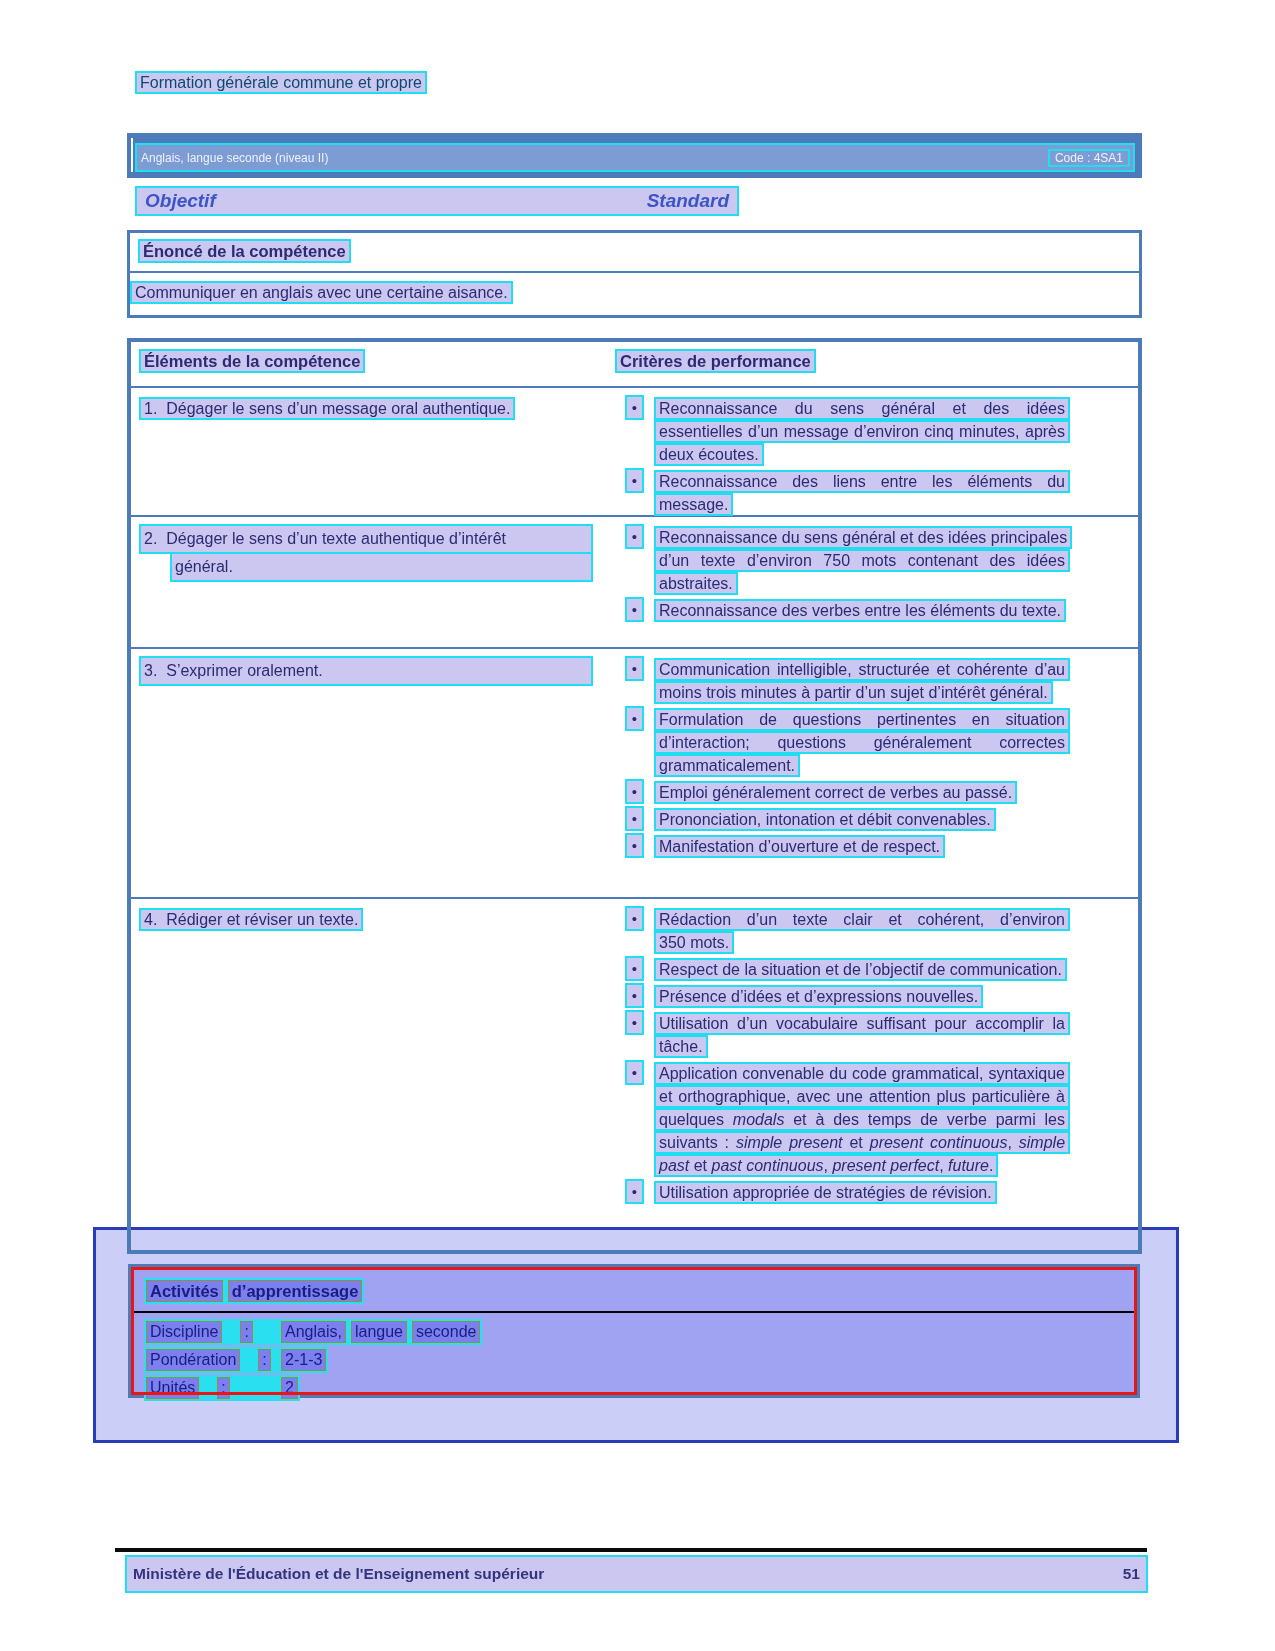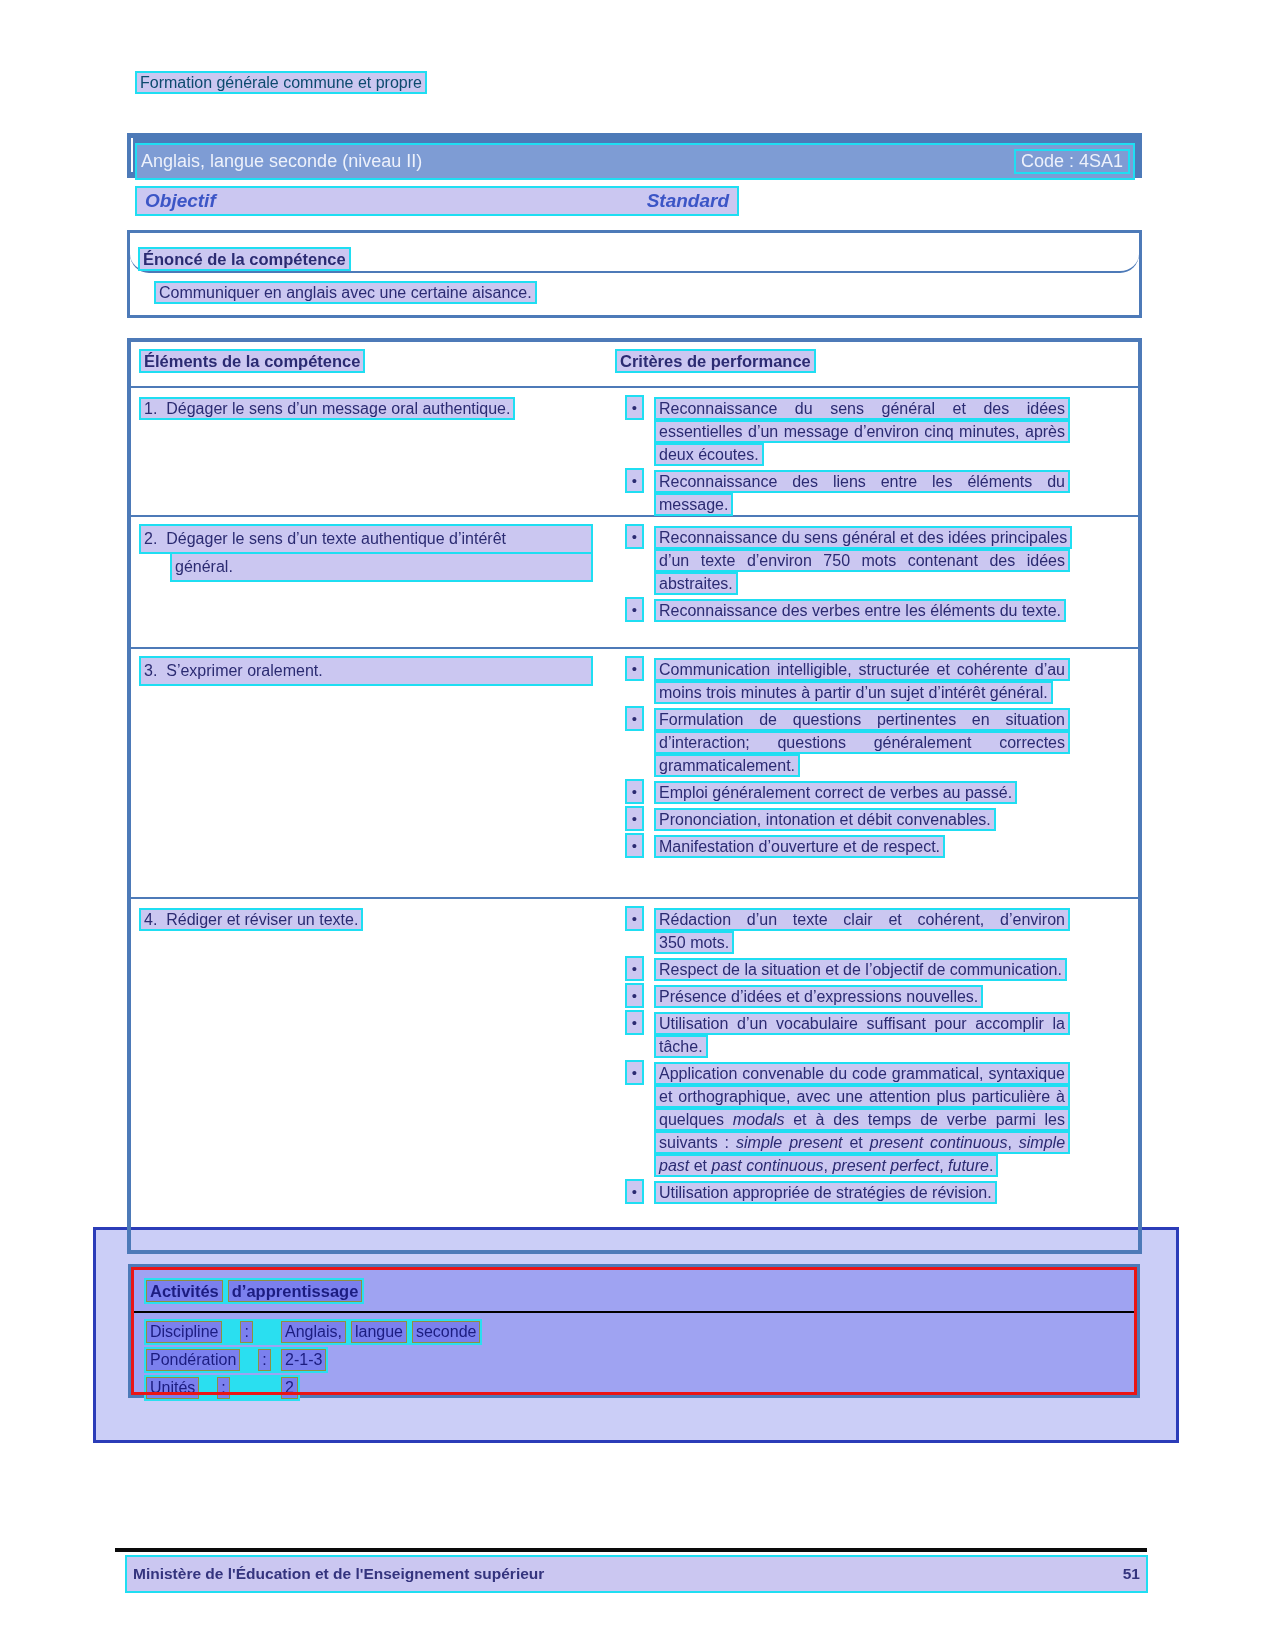--- a/index.html
+++ b/index.html
@@ -15,38 +15,38 @@
     padding:1px 3px;
     -webkit-box-decoration-break:clone; box-decoration-break:clone;
   }
   .bold { font-weight:bold; }
 
   .top-label { position:absolute; left:137px; top:74px; font-size:16px; color:#0c4a6e; }
 
   .title-bar { position:absolute; left:127px; top:133px; width:1015px; height:45px; background:#4d7ab8; }
   .caret { position:absolute; left:4px; top:5px; width:2px; height:34px; background:#ffffff; }
   .band {
-    position:absolute; left:10px; right:9px; top:12px; height:33px;
+    position:absolute; left:10px; right:9px; top:12px; height:25px;
     background:#7e9cd4; box-shadow:0 0 0 2px #1fdef2;
     display:flex; align-items:center; justify-content:space-between;
-    color:#edf1fb; font-size:18px; padding:0 2px 0 4px;
+    color:#edf1fb; font-size:12px; padding:0 2px 0 4px;
   }
   .bar-code { box-shadow:0 0 0 2px #1fdef2; background:#7e9cd4; padding:0 5px; margin-right:3px; }
 
   .section-heading {
     position:absolute; left:137px; top:188px; width:600px;
     background:#cbc7f1; box-shadow:0 0 0 2px #1fdef2;
     display:flex; justify-content:space-between;
     font-style:italic; font-weight:bold; font-size:19px; line-height:26px;
     color:#3c55c6; padding:0 8px;
   }
 
   .enonce-table { position:absolute; left:127px; top:230px; width:1015px; border:3px solid #4d7ab8; background:#fff; }
-  .en-head { height:40px; border-bottom:2px solid #4d7ab8; padding:17px 0 0 10px; font-weight:bold; font-size:16.5px;border-radius:19px; }
-  .en-body { height:42px; padding:11px 0 0 26px; font-size:16px; }
+  .en-head { height:40px; border-bottom:2px solid #4d7ab8; padding:9px 0 0 10px; font-weight:bold; font-size:16.5px; }
+  .en-body { height:42px; padding:11px 0 0 2px; font-size:16px; }
 
   .comp-table { position:absolute; left:127px; top:338px; width:1015px; border:4px solid #4d7ab8; background:transparent; z-index:3; }
   .comp-head { height:46px; border-bottom:2px solid #4d7ab8; display:flex; padding-top:10px; font-weight:bold; font-size:16.5px; }
   .comp-head .h1 { width:480px; padding-left:10px; }
   .comp-head .h2 { flex:1; padding-left:6px; }
   .comp-row { display:flex; border-bottom:2px solid #4d7ab8; }
   #comp-rows .comp-row:nth-child(1) { height:129px; }
   #comp-rows .comp-row:nth-child(2) { height:132px; }
   #comp-rows .comp-row:nth-child(3) { height:250px; }
   #comp-rows .comp-row:nth-child(4) { height:351px; border-bottom:none; }

